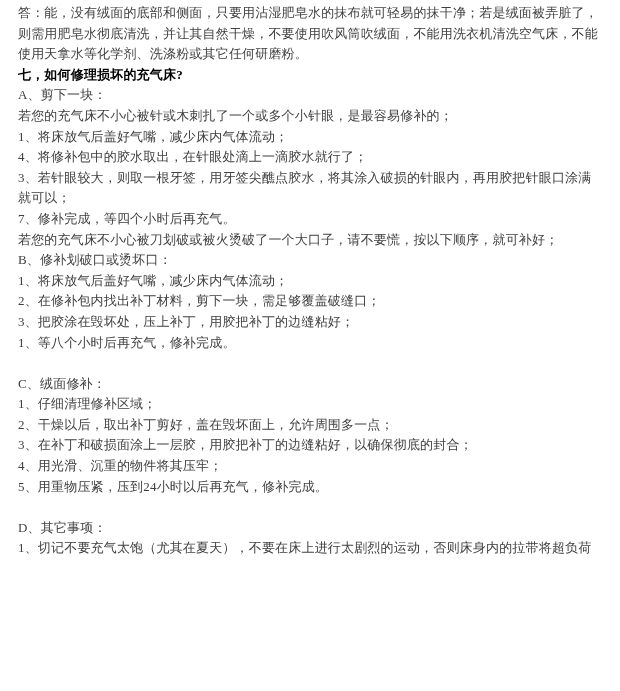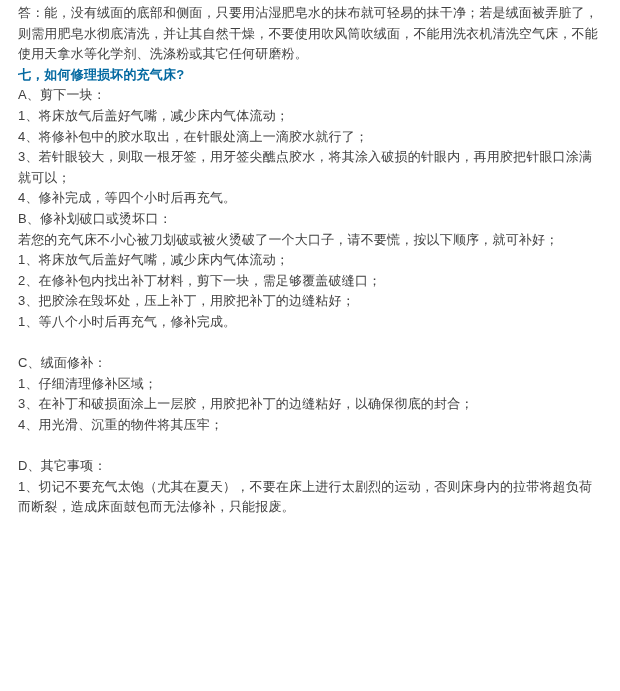--- a/index.html
+++ b/index.html
@@ -6,63 +6,65 @@
     margin: 0;
     padding: 0;
     background: #ffffff;
   }
   .page {
     position: relative;
     width: 620px;
     height: 691px;
     background: #ffffff;
     overflow: hidden;
-    font-family: Liberation Sans, sans-serif;
+    font-family: Liberation Serif, serif;
   }
   .doc {
     padding: 3px 14px 0 18px;
   }
   .line {
     font-size: 13px;
     line-height: 20.6px;
     min-height: 20.6px;
     color: #404040;
     letter-spacing: 0.18px;
     white-space: nowrap;
     overflow: hidden;
   }
   .line.bold {
     font-weight: bold;
-    color: #0369a1;
+    color: #000000;
   }
 </style>
 </head>
 <body>
 
 <div class="page">
   <div class="doc">
     <div class="line">答：能，没有绒面的底部和侧面，只要用沾湿肥皂水的抹布就可轻易的抹干净；若是绒面被弄脏了，</div>
     <div class="line">则需用肥皂水彻底清洗，并让其自然干燥，不要使用吹风筒吹绒面，不能用洗衣机清洗空气床，不能</div>
     <div class="line">使用天拿水等化学剂、洗涤粉或其它任何研磨粉。</div>
     <div class="line bold">七，如何修理损坏的充气床?</div>
     <div class="line">A、剪下一块：</div>
+    <div class="line">若您的充气床不小心被针或木刺扎了一个或多个小针眼，是最容易修补的；</div>
     <div class="line">1、将床放气后盖好气嘴，减少床内气体流动；</div>
     <div class="line">4、将修补包中的胶水取出，在针眼处滴上一滴胶水就行了；</div>
     <div class="line">3、若针眼较大，则取一根牙签，用牙签尖醮点胶水，将其涂入破损的针眼内，再用胶把针眼口涂满</div>
     <div class="line">就可以；</div>
-    <div class="line">4、修补完成，等四个小时后再充气。</div>
+    <div class="line">7、修补完成，等四个小时后再充气。</div>
+    <div class="line">若您的充气床不小心被刀划破或被火烫破了一个大口子，请不要慌，按以下顺序，就可补好；</div>
     <div class="line">B、修补划破口或烫坏口：</div>
-    <div class="line">若您的充气床不小心被刀划破或被火烫破了一个大口子，请不要慌，按以下顺序，就可补好；</div>
     <div class="line">1、将床放气后盖好气嘴，减少床内气体流动；</div>
     <div class="line">2、在修补包内找出补丁材料，剪下一块，需足够覆盖破缝口；</div>
     <div class="line">3、把胶涂在毁坏处，压上补丁，用胶把补丁的边缝粘好；</div>
     <div class="line">1、等八个小时后再充气，修补完成。</div>
     <div class="line"></div>
     <div class="line">C、绒面修补：</div>
     <div class="line">1、仔细清理修补区域；</div>
+    <div class="line">2、干燥以后，取出补丁剪好，盖在毁坏面上，允许周围多一点；</div>
     <div class="line">3、在补丁和破损面涂上一层胶，用胶把补丁的边缝粘好，以确保彻底的封合；</div>
     <div class="line">4、用光滑、沉重的物件将其压牢；</div>
+    <div class="line">5、用重物压紧，压到24小时以后再充气，修补完成。</div>
     <div class="line"></div>
     <div class="line">D、其它事项：</div>
     <div class="line">1、切记不要充气太饱（尤其在夏天），不要在床上进行太剧烈的运动，否则床身内的拉带将超负荷</div>
-    <div class="line">而断裂，造成床面鼓包而无法修补，只能报废。</div>
   </div>
 </div>
 
 </body></html>

